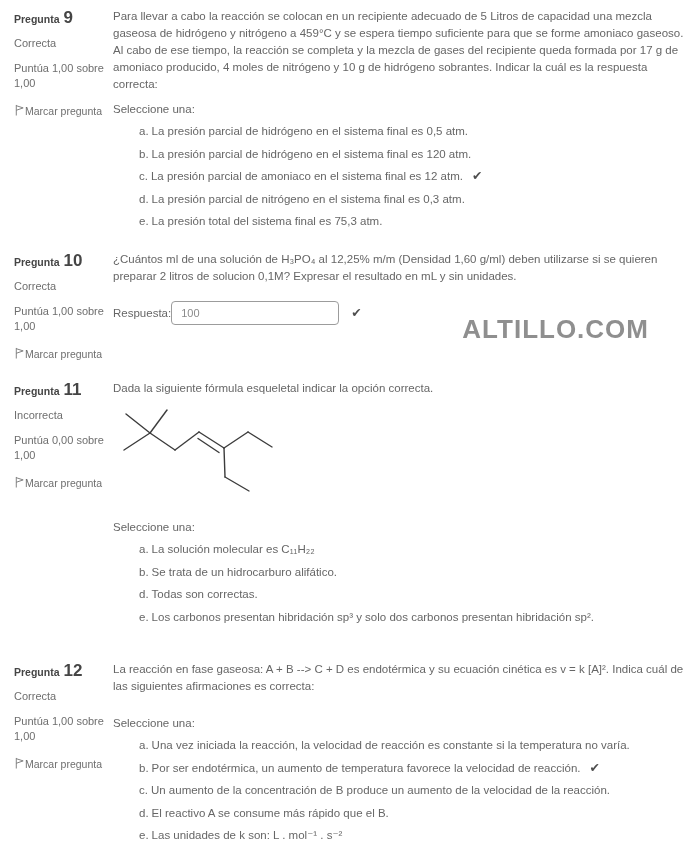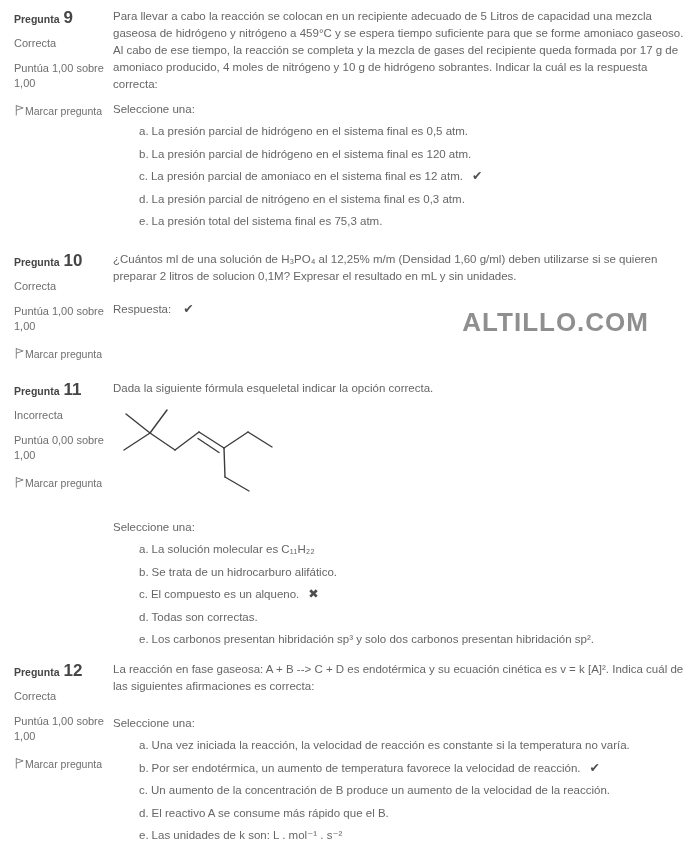--- a/index.html
+++ b/index.html
@@ -106,20 +106,21 @@
         <span><svg width="11" height="12" viewBox="0 0 12 13">
               <path d="M2.5 1 L2.5 12.5 M2.5 1.8 L10 4.2 L2.5 6.8" stroke="#777" stroke-width="1" fill="none"></path>
             </svg></span>
         <span>Marcar pregunta</span>
       </div>
     </div>
     <div class="qcontent">
       <div class="qtext">¿Cuántos ml de una solución de H₃PO₄ al 12,25% m/m (Densidad 1,60 g/ml)  deben utilizarse si se quieren preparar 2 litros de solucion 0,1M? Expresar el resultado en mL y sin unidades.</div>
       <div class="answer-row">
         <span class="resp-label">Respuesta:</span>
+        <input class="answer-input" type="text" value="100" style="">
         <span class="mark">✔</span>
       </div>
       <div class="watermark">ALTILLO.COM</div>
     </div>
   </div>
 
   <div class="question h-q11">
     <div class="qinfo">
       <div class="qtitle">
         <span class="qword">Pregunta</span>
@@ -153,23 +154,20 @@
       </div>
       <div class="prompt">Seleccione una:</div>
       <div>
         <div class="option">
           <span class="letter">a.</span><span>La solución molecular es C₁₁H₂₂</span><span class="mark"></span>
         </div>
         <div class="option">
           <span class="letter">b.</span><span>Se trata de un hidrocarburo alifático.</span><span class="mark"></span>
         </div>
         <div class="option">
-          <span class="letter">c.</span><span>El compuesto es un alqueno.</span><span class="mark">✖</span>
-        </div>
-        <div class="option">
           <span class="letter">d.</span><span>Todas son correctas.</span><span class="mark"></span>
         </div>
         <div class="option">
           <span class="letter">e.</span><span>Los carbonos presentan hibridación sp³ y solo dos carbonos presentan hibridación sp².</span><span class="mark"></span>
         </div>
       </div>
     </div>
   </div>
 
   <div class="question h-q12">

